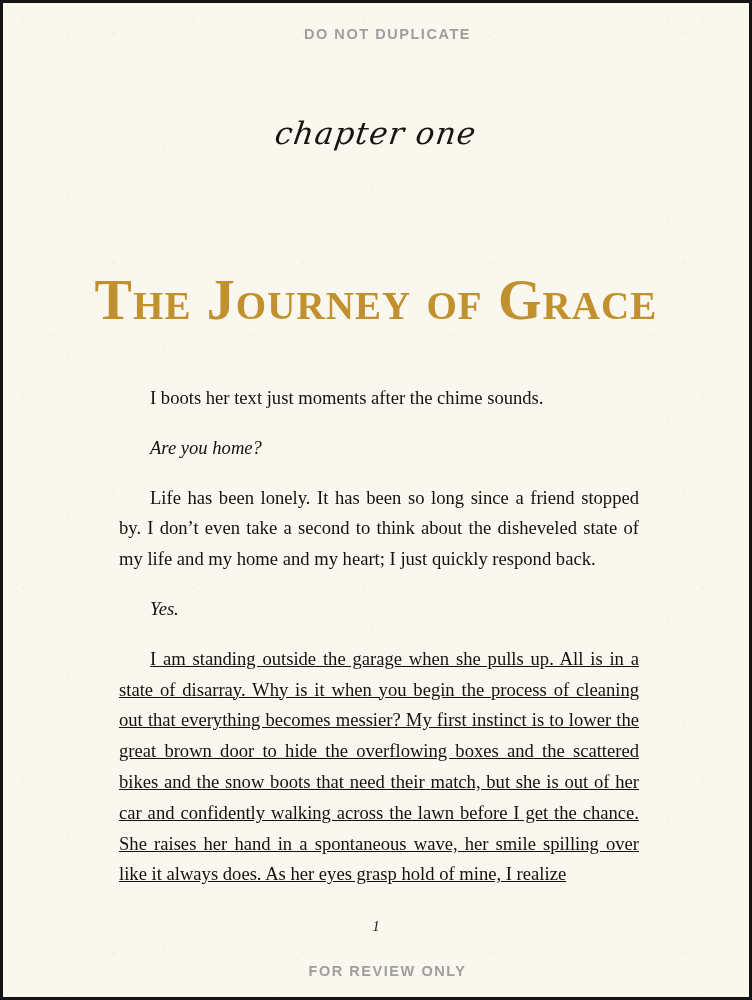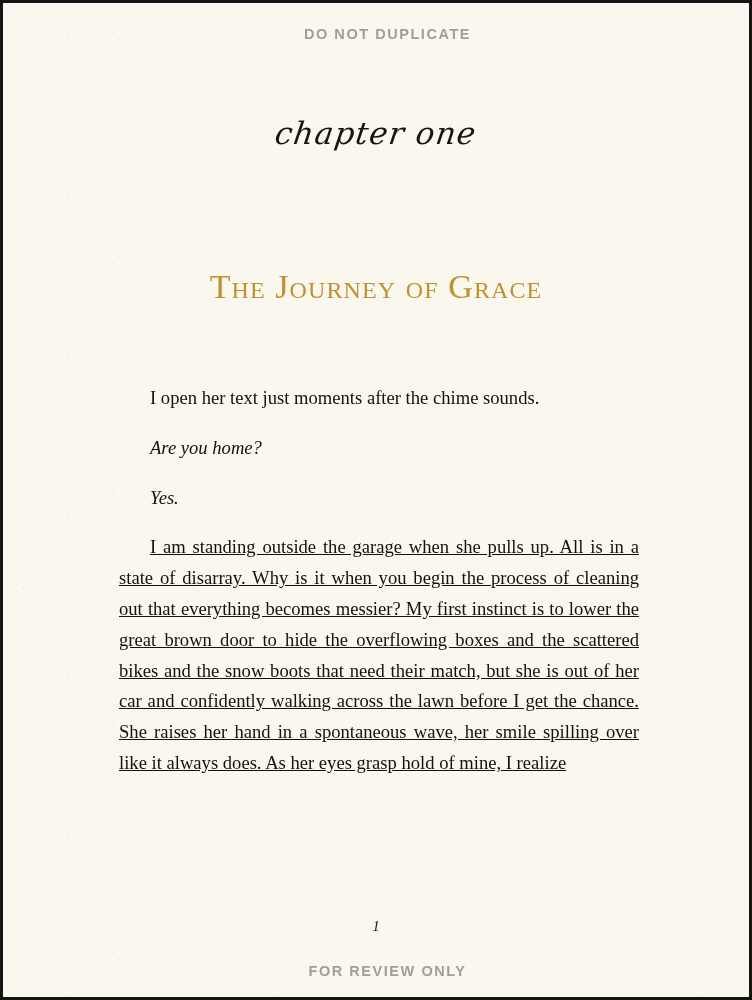--- a/index.html
+++ b/index.html
@@ -83,22 +83,22 @@
   }
 
   .chapter-title {
     position: absolute;
     left: 0;
     right: 0;
     top: 265px;
     text-align: center;
     font-family: "Liberation Serif", "DejaVu Serif", serif;
     font-variant: small-caps;
-    font-size: 34px;
-    font-weight: 400;
+    font-size: 56px;
+    font-weight: 700;
     letter-spacing: 1.1px;
     color: #c1912f;
     white-space: nowrap;
   }
 
   .body-block {
     position: absolute;
     left: 116px;
     top: 380px;
     width: 520px;
@@ -146,22 +146,23 @@
 
   <div class="paper-texture"></div>
 
   <div class="watermark watermark-top">DO NOT DUPLICATE</div>
 
   <div class="chapter-label">chapter one</div>
 
   <div class="chapter-title">The Journey of Grace</div>
 
   <div class="body-block">
-    <p>I open her text just moments after the chime sounds.</p>
+    <p>I boots her text just moments after the chime sounds.</p>
     <p class="sms spacer-before">Are you home?</p>
+    <p class="spacer-before">Life has been lonely. It has been so long since a friend stopped by. I don’t even take a second to think about the disheveled state of my life and my home and my heart; I just quickly respond back.</p>
     <p class="sms spacer-before">Yes.</p>
     <p class="spacer-before">I am standing outside the garage when she pulls up. All is in a state of disarray. Why is it when you begin the process of cleaning out that everything becomes messier? My first instinct is to lower the great brown door to hide the overflowing boxes and the scattered bikes and the snow boots that need their match, but she is out of her car and confidently walking across the lawn before I get the chance. She raises her hand in a spontaneous wave, her smile spilling over like it always does. As her eyes grasp hold of mine, I realize</p>
   </div>
 
   <div class="page-number">1</div>
 
   <div class="watermark watermark-bottom">FOR REVIEW ONLY</div>
 
 </div>
 

